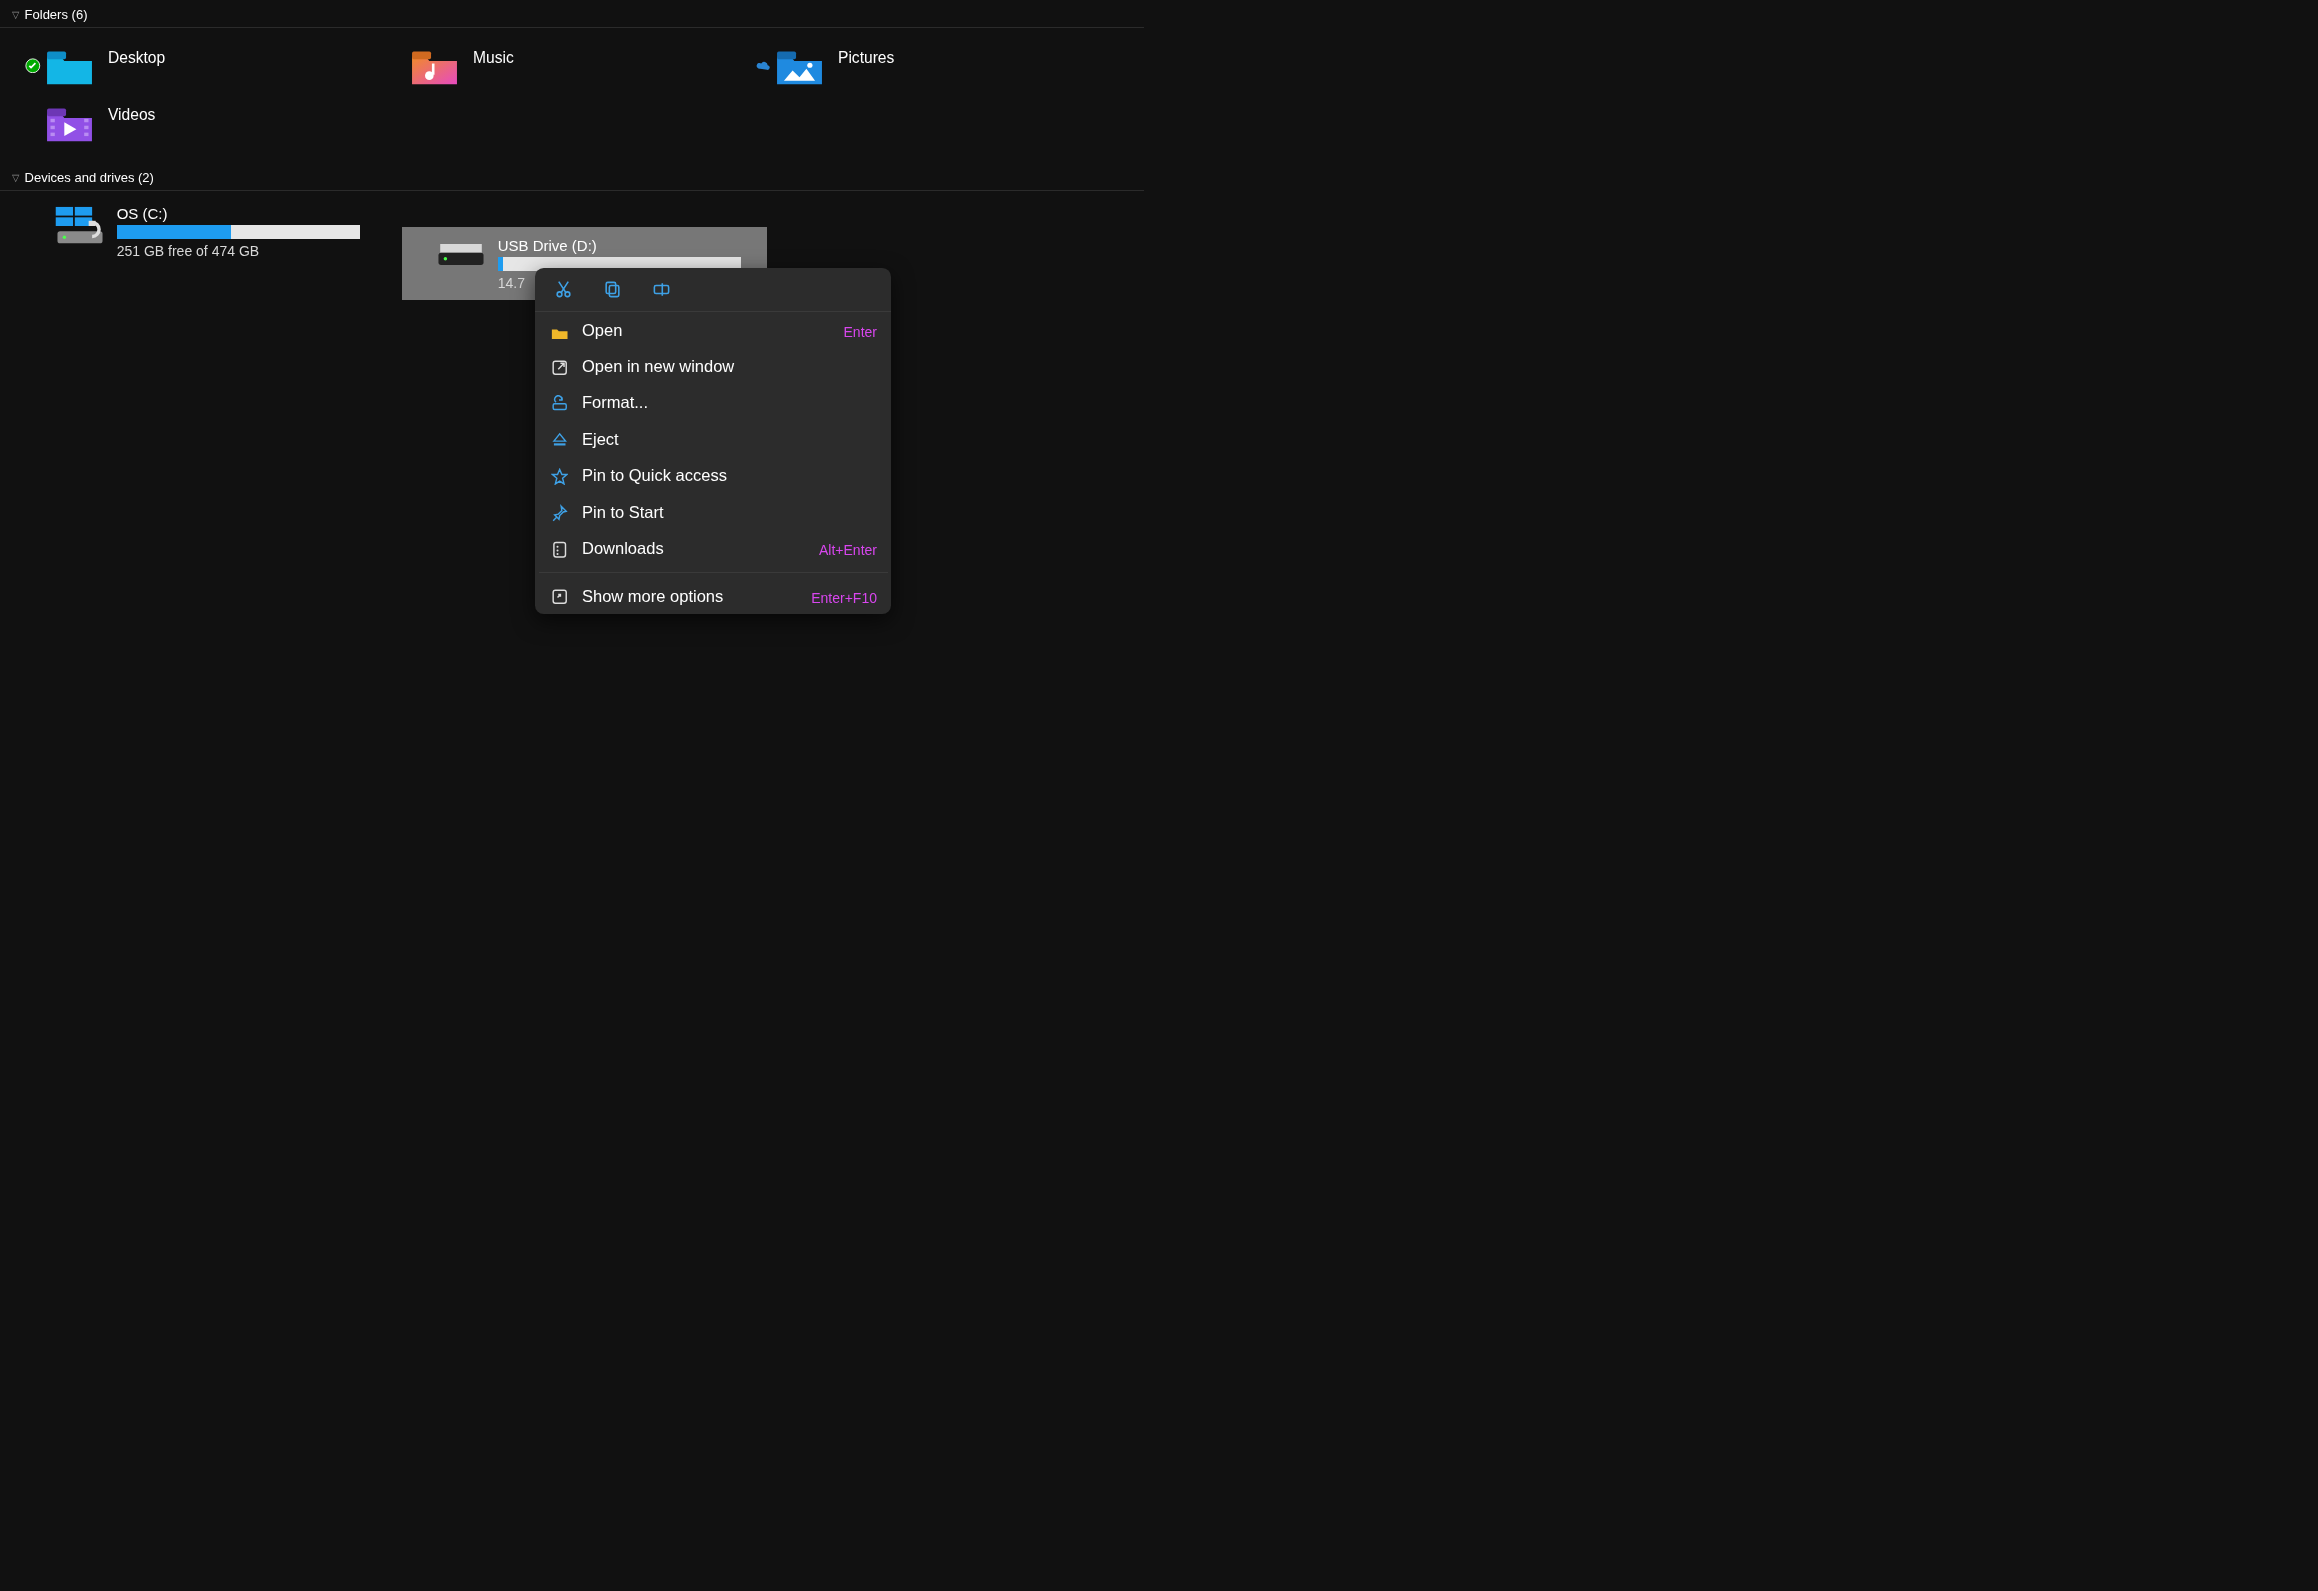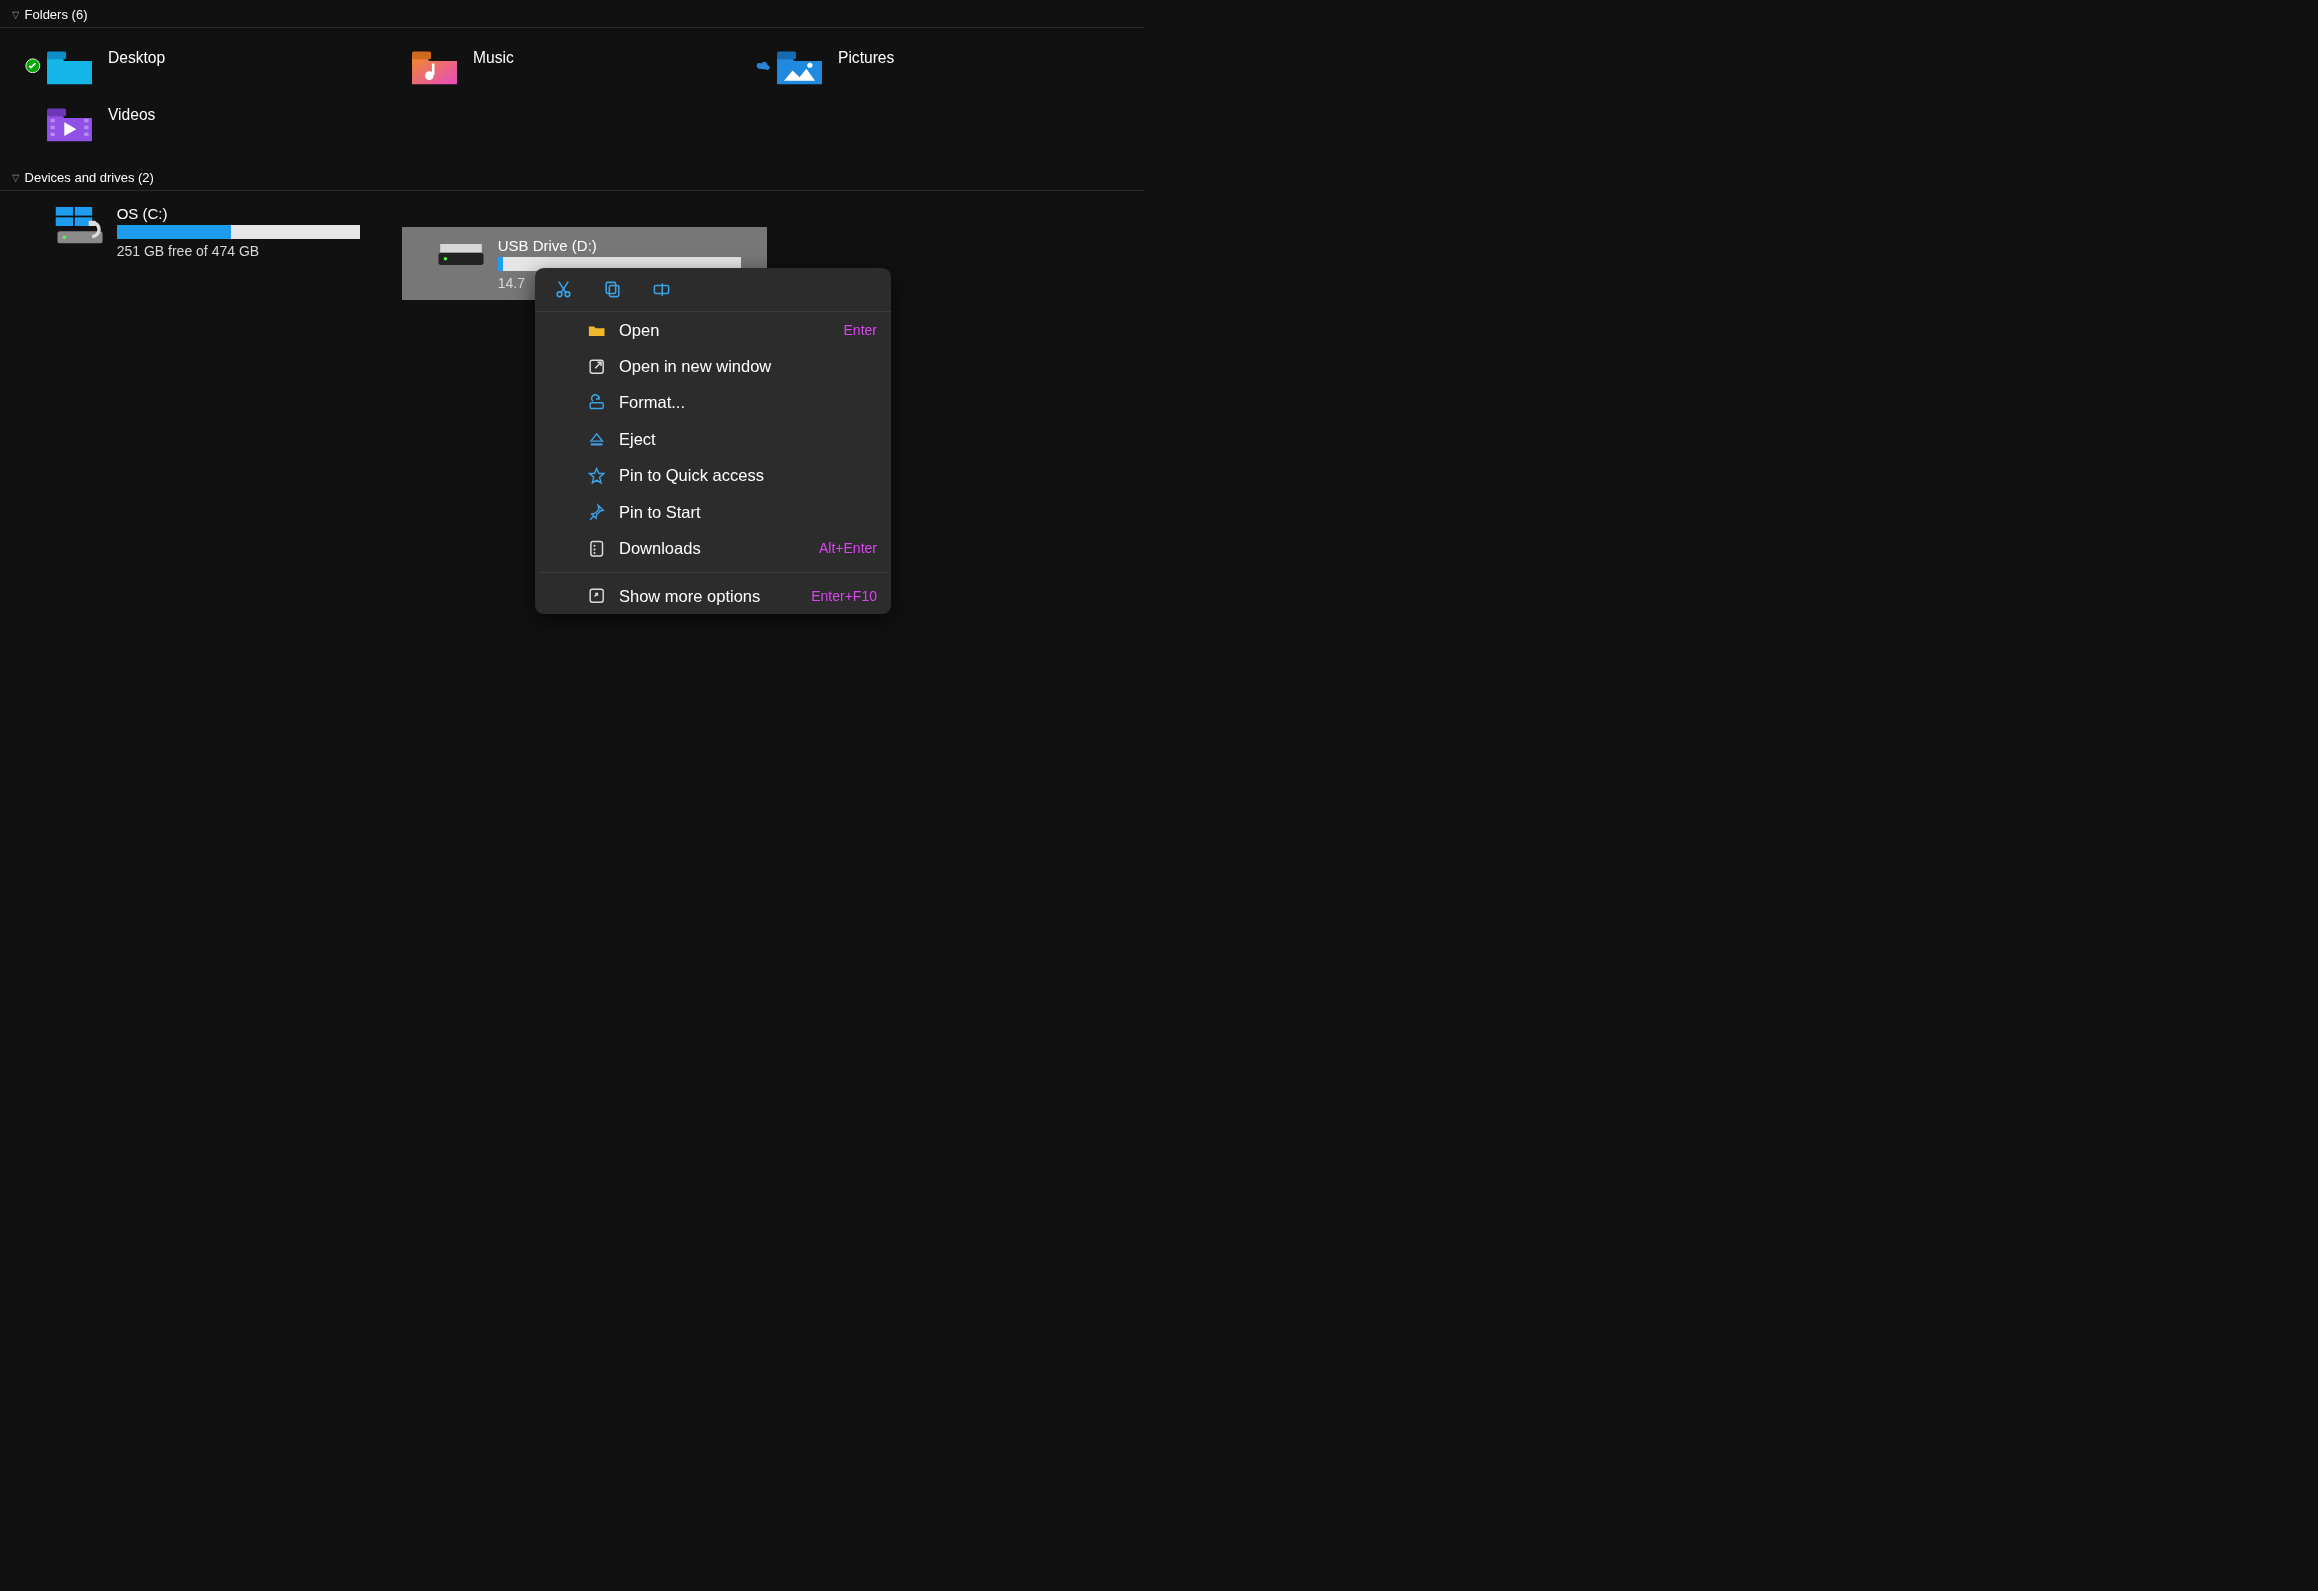--- a/index.html
+++ b/index.html
@@ -117,24 +117,23 @@
     gap:30px;
     padding:12px 19px;
     border-bottom:0.9px solid #3a3a3a;
   }
   .ctx-top span {
     color:#3ea1e6;
     font-size:17.4px;
   }
   .ctx-row {
     display:flex;
-    align-items:center;
+    align-items:flex-end;
     padding:8.7px 14px;
     gap:12px;
-    margin-left:37px;
   }
   .ctx-ico { width:21px; display:flex; align-items:center; justify-content:center; }
   .ctx-label { flex:1; font-size:16.5px; }
   .ctx-accel { color:#d946ef; font-size:14px; }
   .ctx-sep {
     height:0.9px;
     background:#3a3a3a;
     margin:5.2px 3.5px;
   }
 

